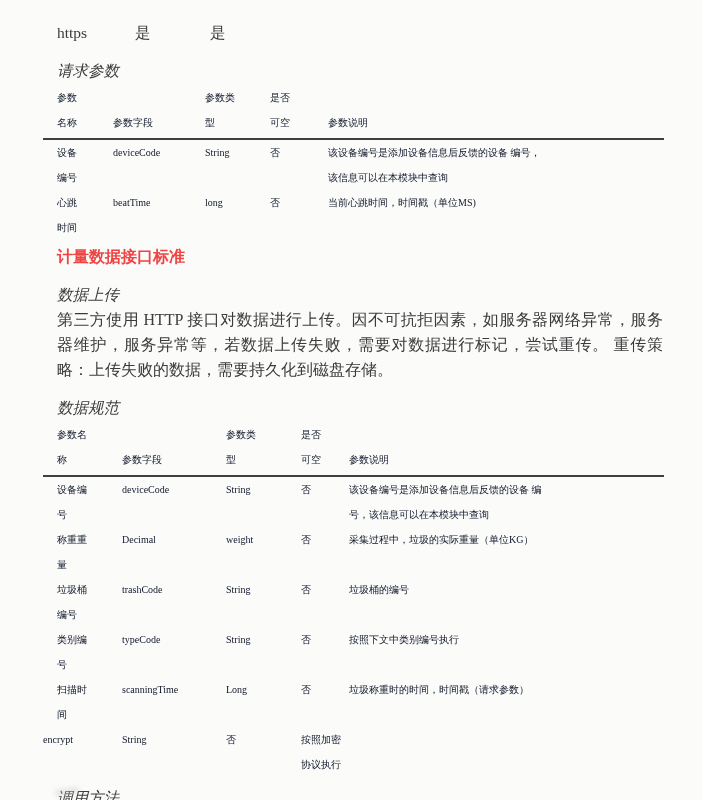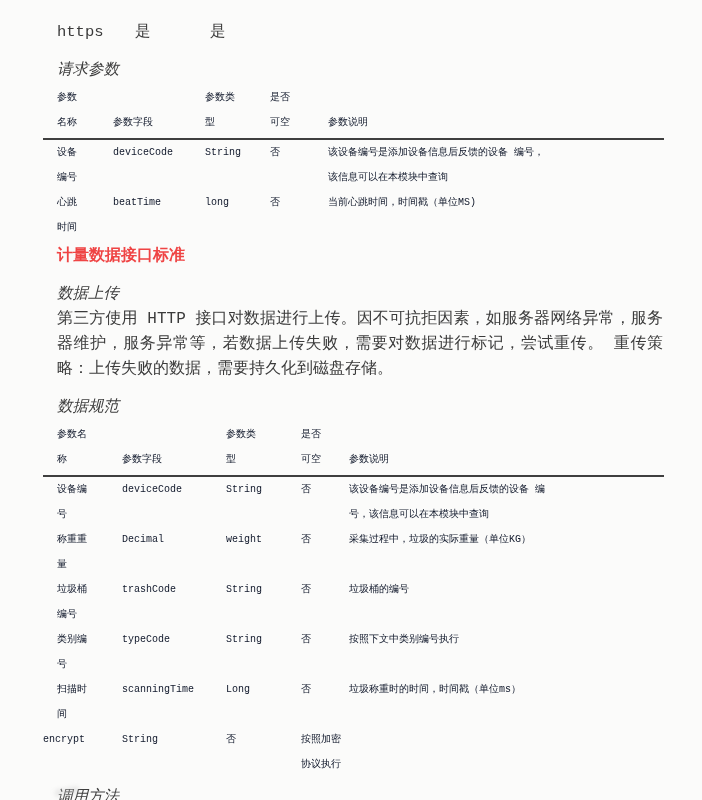--- a/index.html
+++ b/index.html
@@ -8,21 +8,20 @@
     background:#fbfbfa;
     font-family:"Liberation Serif","DejaVu Serif",serif;
     color:#3a3a3a;
     -webkit-font-smoothing:antialiased;
   }
   .doc {
     position:relative;
     box-sizing:border-box;
     width:702px; height:800px;
     padding:20px 38px 0 43px;
-    font-family:Liberation Mono, monospace;
   }
 
   
   .toprow { display:flex; line-height:25px; font-size:15.5px; }
   .toprow .c1 { width:78px; padding-left:14px; }
   .toprow .c2 { width:75px; }
 
   .h-italic {
     font-style:italic;
     font-size:15.5px; line-height:25px;
@@ -166,21 +165,21 @@
       <div class="cell">String</div>
       <div class="cell">否</div>
       <div class="cell">按照下文中类别编号执行</div>
     </div>
     <div class="grid g2 trow">
       <div class="cell first">扫描时
 间</div>
       <div class="cell">scanningTime</div>
       <div class="cell">Long</div>
       <div class="cell">否</div>
-      <div class="cell">垃圾称重时的时间，时间戳（单位ms）</div>
+      <div class="cell">垃圾称重时的时间，时间戳（请求参数）</div>
     </div>
     <div class="grid g2 trow">
       <div class="cell">encrypt</div>
       <div class="cell">String</div>
       <div class="cell">否</div>
       <div class="cell">按照加密协议执行</div>
     </div>
   </div>
 
   <div class="h-italic mt8">调用方法</div>

